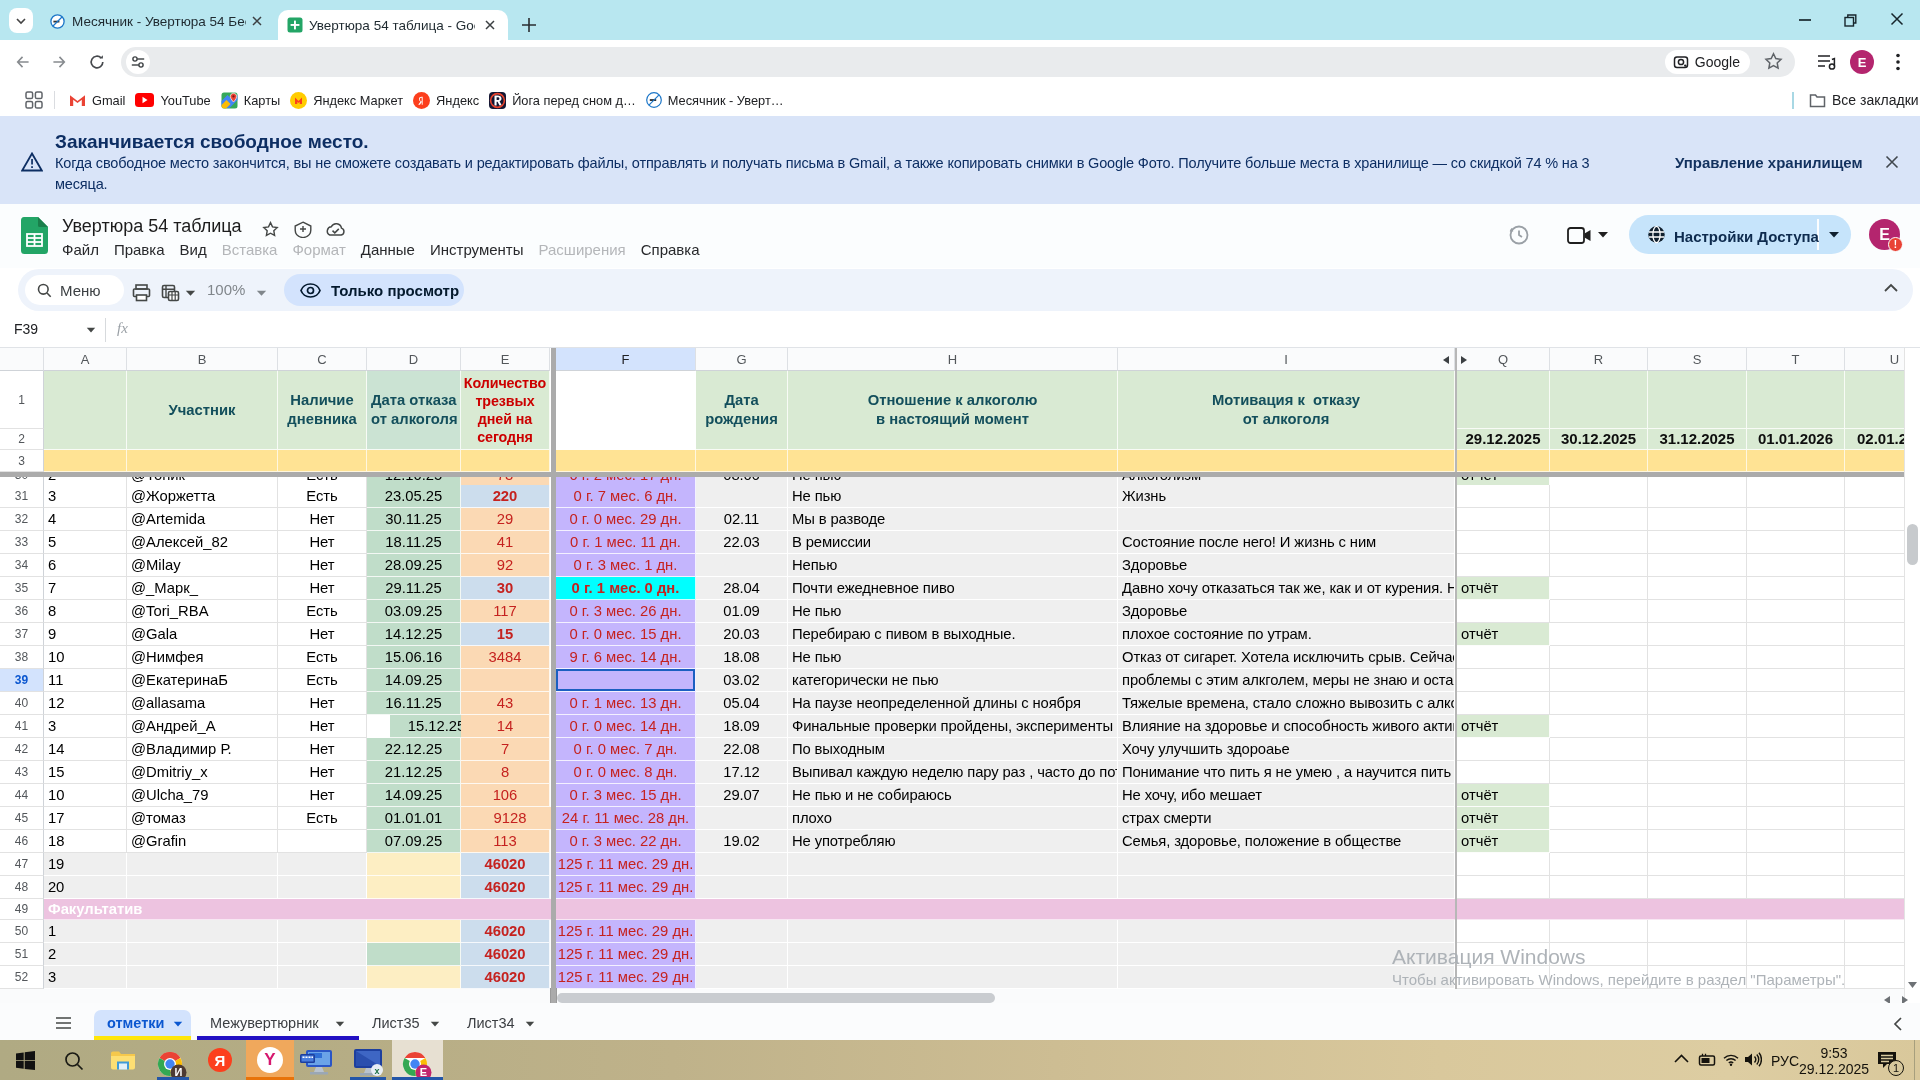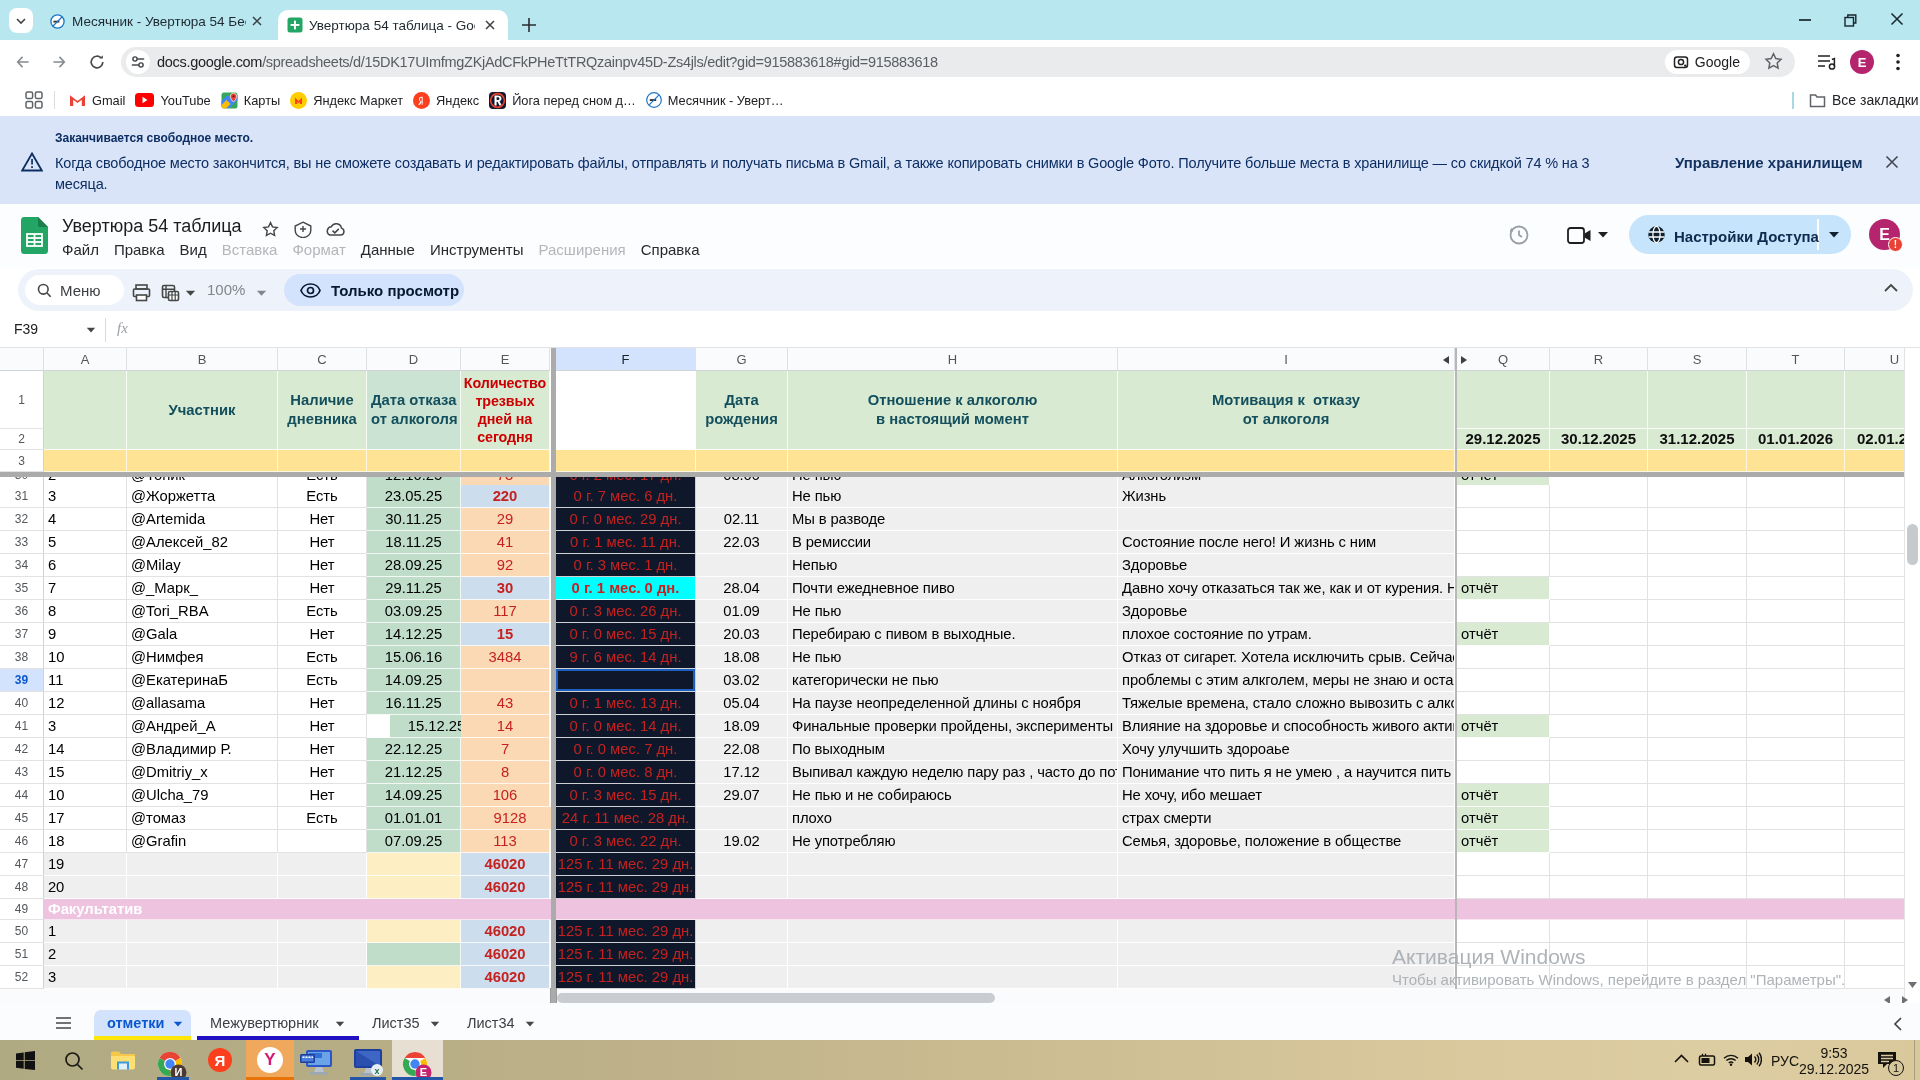--- a/index.html
+++ b/index.html
@@ -13,21 +13,21 @@
 .tabtitle{font-size:14px;color:#1f2a30;white-space:nowrap;overflow:hidden}
 #addrbar{left:0;top:40px;width:1920px;height:44px;background:#fff}
 #omni{left:121px;top:47px;width:1674px;height:30px;background:#e9ebed;border-radius:15px;display:flex;align-items:center}
 #urltxt{font-size:14.5px;letter-spacing:-0.3px;color:#202124;white-space:nowrap}
 #lens{position:absolute;right:45px;top:3px;height:24px;background:#fff;border-radius:12px;display:flex;align-items:center;padding:0 10px 0 8px;font-size:14px;color:#202124}
 #bookmarks{left:0;top:84px;width:1920px;height:32px;background:#fff;display:flex;align-items:center;font-size:12.8px;color:#202124}
 .bk{display:flex;align-items:center;margin-right:10px;white-space:nowrap}
 .bk svg,.bk .fi{margin-right:6px}
 
 #banner{left:0;top:116px;width:1920px;height:88px;background:#d9e4f8;color:#0d2e63}
-#banner .tt{font-weight:bold;font-size:12px}
+#banner .tt{font-weight:bold;font-size:19px}
 #banner .bd{font-size:14.5px;letter-spacing:-0.15px}
 
 #gshead{left:0;top:204px;width:1920px;height:64px;background:#fbfdfe}
 #gstitle{left:62px;top:216px;font-size:18px;color:#1c1c1c}
 #gsmenu{left:62px;top:241px;font-size:15px;color:#28292c;display:flex}
 #gsmenu span{margin-right:15px}
 #gsmenu .dis{color:#b4b6b9}
 #toolbar{left:18px;top:269px;width:1895px;height:42px;background:#eef3fb;border-radius:21px;display:flex;align-items:center}
 #menupill{left:25px;top:275px;width:99px;height:30px;background:#fff;border-radius:15px;display:flex;align-items:center;font-size:15px;color:#3c4043}
 #viewpill{left:284px;top:274px;width:180px;height:32px;background:#d3e3fd;border-radius:16px;display:flex;align-items:center;font-size:15px;font-weight:bold;color:#04192d}
@@ -39,21 +39,21 @@
 .ctr{justify-content:center;padding:0 1px}
 .colh{background:#fafbfc;color:#53575b;font-size:13px;justify-content:center;border-right:1px solid #dde0e4;border-bottom:1px solid #cfd3d8}
 .gut{background:#fff;color:#53575b;font-size:12px;justify-content:center;border-right:1px solid #cfd3d8;border-bottom:1px solid #e2e2e2}
 .ghdr{background:#d9ead3;color:#134f5c;font-weight:bold;line-height:1.27;text-align:center;justify-content:center;border-right:1px solid rgba(255,255,255,.8);border-bottom:1px solid rgba(255,255,255,.8)}
 .whitecell{background:#fff}
 .gray{background:#efefef;letter-spacing:-0.12px;border-right:1px solid rgba(255,255,255,.95);border-bottom:1px solid rgba(255,255,255,.95)}
 .dgrn{background:#c0ddc9;justify-content:center;border-right:1px solid rgba(255,255,255,.8);border-bottom:1px solid rgba(255,255,255,.8)}
 .dyel{background:#fdeec3;border-right:1px solid rgba(255,255,255,.8);border-bottom:1px solid rgba(255,255,255,.8)}
 .ep{background:#fbd9b4;color:#c5221f;justify-content:center;border-right:1px solid rgba(255,255,255,.8);border-bottom:1px solid rgba(255,255,255,.8)}
 .eb{background:#ccdded;color:#c5221f;font-weight:bold;justify-content:center;border-right:1px solid rgba(255,255,255,.8);border-bottom:1px solid rgba(255,255,255,.8)}
-.fy{background:#0f172a;color:#c5221f;justify-content:center;border-right:1px solid rgba(255,255,255,.8);border-bottom:1px solid rgba(255,255,255,.8)}
+.fy{background:#c4b5fd;color:#c5221f;justify-content:center;border-right:1px solid rgba(255,255,255,.8);border-bottom:1px solid rgba(255,255,255,.8)}
 .fc{background:#00ffff;color:#c5221f;font-weight:bold;justify-content:center;border-right:1px solid rgba(255,255,255,.8);border-bottom:1px solid rgba(255,255,255,.8)}
 .y3{background:#ffe394;border-right:1px solid rgba(255,255,255,.7);border-bottom:1px solid rgba(255,255,255,.7)}
 .pink{background:#edc3e0;border-right:none;border-bottom:1px solid rgba(255,255,255,.6)}
 .qg{background:#d9ead3;border-right:1px solid rgba(255,255,255,.9);border-bottom:1px solid rgba(255,255,255,.9)}
 .selgut{background:#d3e3fd;color:#0b57d0;font-weight:bold}
 .selcol{background:#d3e3fd;color:#202124}
 
 #sheettabs{left:0;top:1003px;width:1920px;height:37px;background:#fbfcfd}
 #taskbar{left:0;top:1040px;width:1920px;height:40px;background:linear-gradient(90deg,#b0aa83 0%,#b4ac84 15%,#bfb28a 35%,#cdbd93 55%,#d9c89c 75%,#ddcda2 90%,#d9c89b 100%)}
 .wm{color:rgba(170,175,180,.95);position:absolute;text-align:left}
@@ -115,21 +115,20 @@
   </svg>
 <div class="abs" id="omni">
   <div style="width:24px;height:24px;border-radius:12px;background:#fff;margin-left:5px;display:flex;align-items:center;justify-content:center">
   <svg width="14" height="14" viewBox="0 0 14 14">
         <circle cx="4" cy="4" r="2.1" fill="none" stroke="#3c4043" stroke-width="1.4"></circle>
         <path d="M6.2 4h7" stroke="#3c4043" stroke-width="1.4"></path>
         <circle cx="10" cy="10" r="2.1" fill="none" stroke="#3c4043" stroke-width="1.4"></circle>
         <path d="M7.8 10h-7" stroke="#3c4043" stroke-width="1.4"></path>
       </svg>
     </div>
-  <div id="urltxt" style="margin-left:7px"><span style="color:#202124">docs.google.com</span><span style="color:#5a5e63">/spreadsheets/d/15DK17UImfmgZKjAdCFkPHeTtTRQzainpv45D-Zs4jls/edit?gid=915883618#gid=915883618</span></div>
   <div id="lens"><svg width="16" height="16" viewBox="0 0 16 16" style="margin-right:6px">
         <rect x="1.5" y="3" width="13" height="10.5" rx="2.5" fill="none" stroke="#202124" stroke-width="1.5"></rect>
         <circle cx="8" cy="8" r="2.6" fill="none" stroke="#202124" stroke-width="1.5"></circle>
         <circle cx="12.2" cy="11.6" r="1.2" fill="#202124"></circle>
       </svg>Google</div>
   <svg class="abs" style="right:12px;top:5px" width="19" height="19" viewBox="0 0 19 19">
       <path d="M9.5 1.8l2.3 4.8 5.2.7-3.8 3.6.9 5.2-4.6-2.5-4.6 2.5.9-5.2L2 7.3l5.2-.7z" fill="none" stroke="#5f6368" stroke-width="1.5"></path>
     </svg>
 </div>
 <svg class="abs" style="left:1816px;top:52px" width="21" height="20" viewBox="0 0 21 20">

